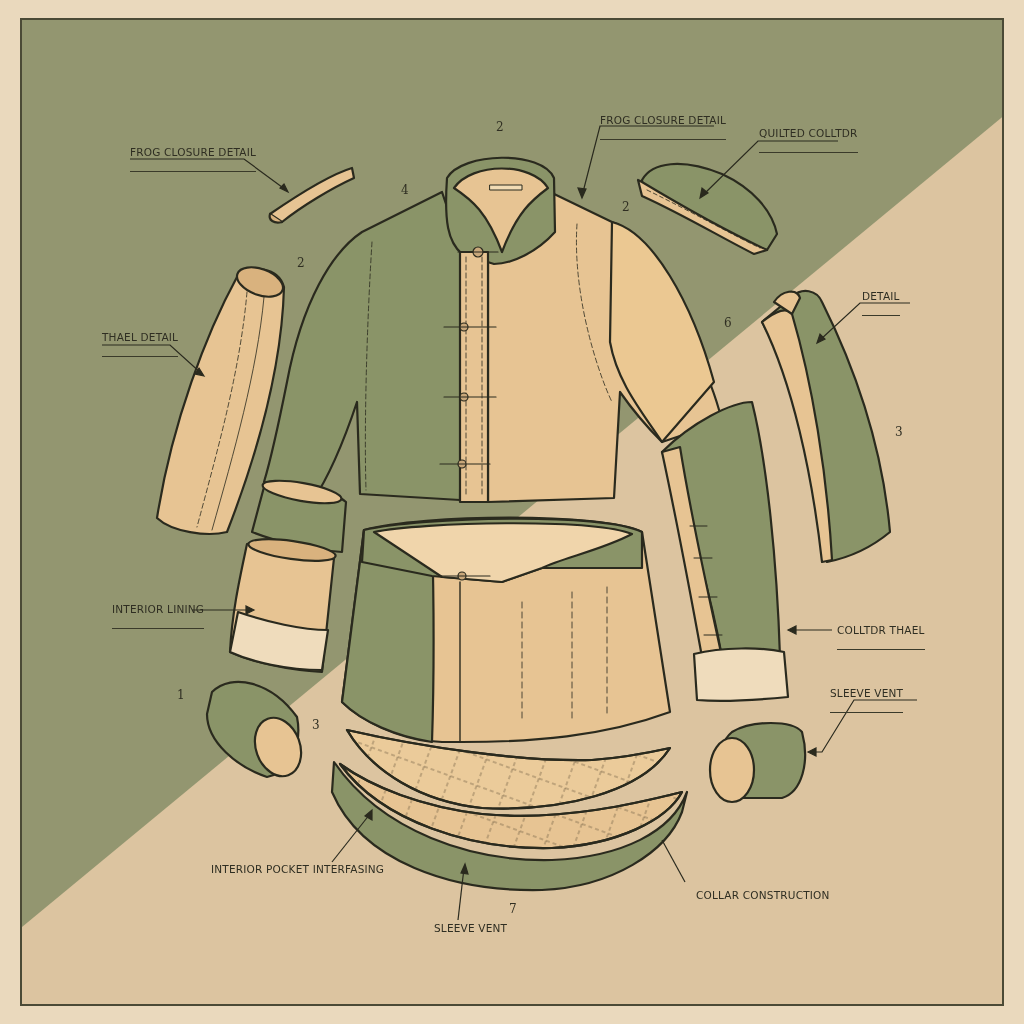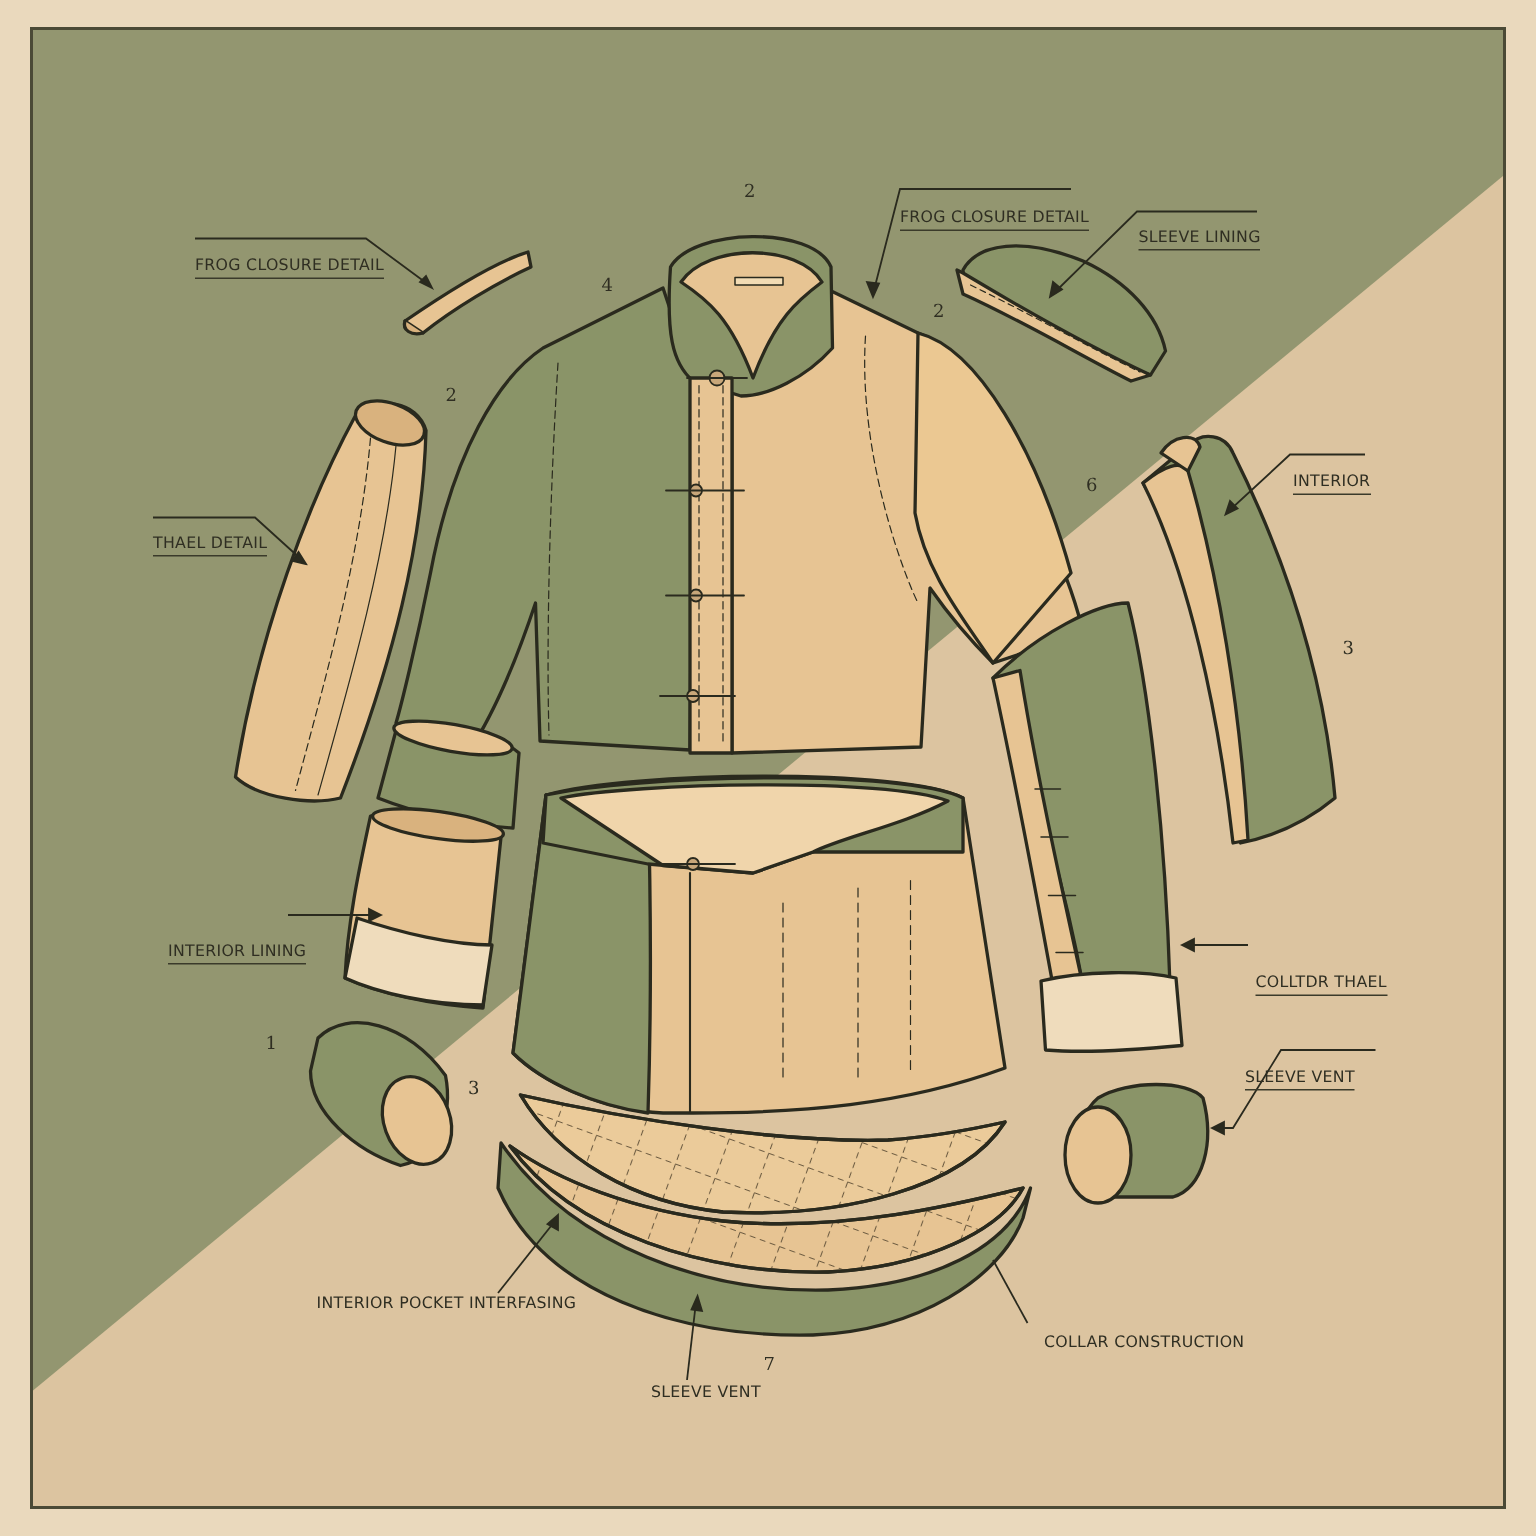--- a/index.html
+++ b/index.html
@@ -18,21 +18,21 @@
     }
     svg.art { position: absolute; left: 0; top: 0; }
     .label {
       position: absolute;
       font-family: "DejaVu Sans", sans-serif;
       font-size: 10.5px;
       letter-spacing: 0.2px;
       color: #2f2e22;
       white-space: nowrap;
     }
-    .label.u { border-bottom: 1.3px solid #3a3a2a; padding-bottom: 2px; margin-top: 25px; }
+    .label.u { border-bottom: 1.3px solid #3a3a2a; padding-bottom: 13px; }
     .num {
       position: absolute;
       font-family: "DejaVu Serif", serif;
       font-size: 12px;
       color: #2f2e22;
     }
   </style>
 </head>
 <body>
 
@@ -179,23 +179,23 @@
       <path d="M330,860 L368,812" fill="none"></path>
         <polygon points="370,808 370,818 363,814"></polygon>
       <path d="M456,918 L462,866" fill="none"></path>
         <polygon points="463,862 466,872 459,871"></polygon>
       <path d="M683,880 L660,838" fill="none"></path>
     </g>
   </svg>
 
   <div class="label u" style="left:108px;top:126px;">FROG CLOSURE DETAIL</div>
   <div class="label u" style="left:578px;top:94px;">FROG CLOSURE DETAIL</div>
-  <div class="label u" style="left:737px;top:107px;">SLEEVE LINING</div>
+  <div class="label u" style="left:737px;top:107px;">QUILTED COLLTDR</div>
   <div class="label u" style="left:80px;top:311px;">THAEL DETAIL</div>
-  <div class="label u" style="left:840px;top:270px;">INTERIOR</div>
+  <div class="label u" style="left:840px;top:270px;">DETAIL</div>
   <div class="label u" style="left:90px;top:583px;">INTERIOR LINING</div>
   <div class="label u" style="left:815px;top:604px;">COLLTDR THAEL</div>
   <div class="label u" style="left:808px;top:667px;">SLEEVE VENT</div>
   <div class="label" style="left:189px;top:843px;">INTERIOR POCKET INTERFASING</div>
   <div class="label" style="left:412px;top:902px;">SLEEVE VENT</div>
   <div class="label" style="left:674px;top:869px;">COLLAR CONSTRUCTION</div>
 
   <div class="num" style="left:474px;top:100px;">2</div>
   <div class="num" style="left:379px;top:163px;">4</div>
   <div class="num" style="left:600px;top:180px;">2</div>

